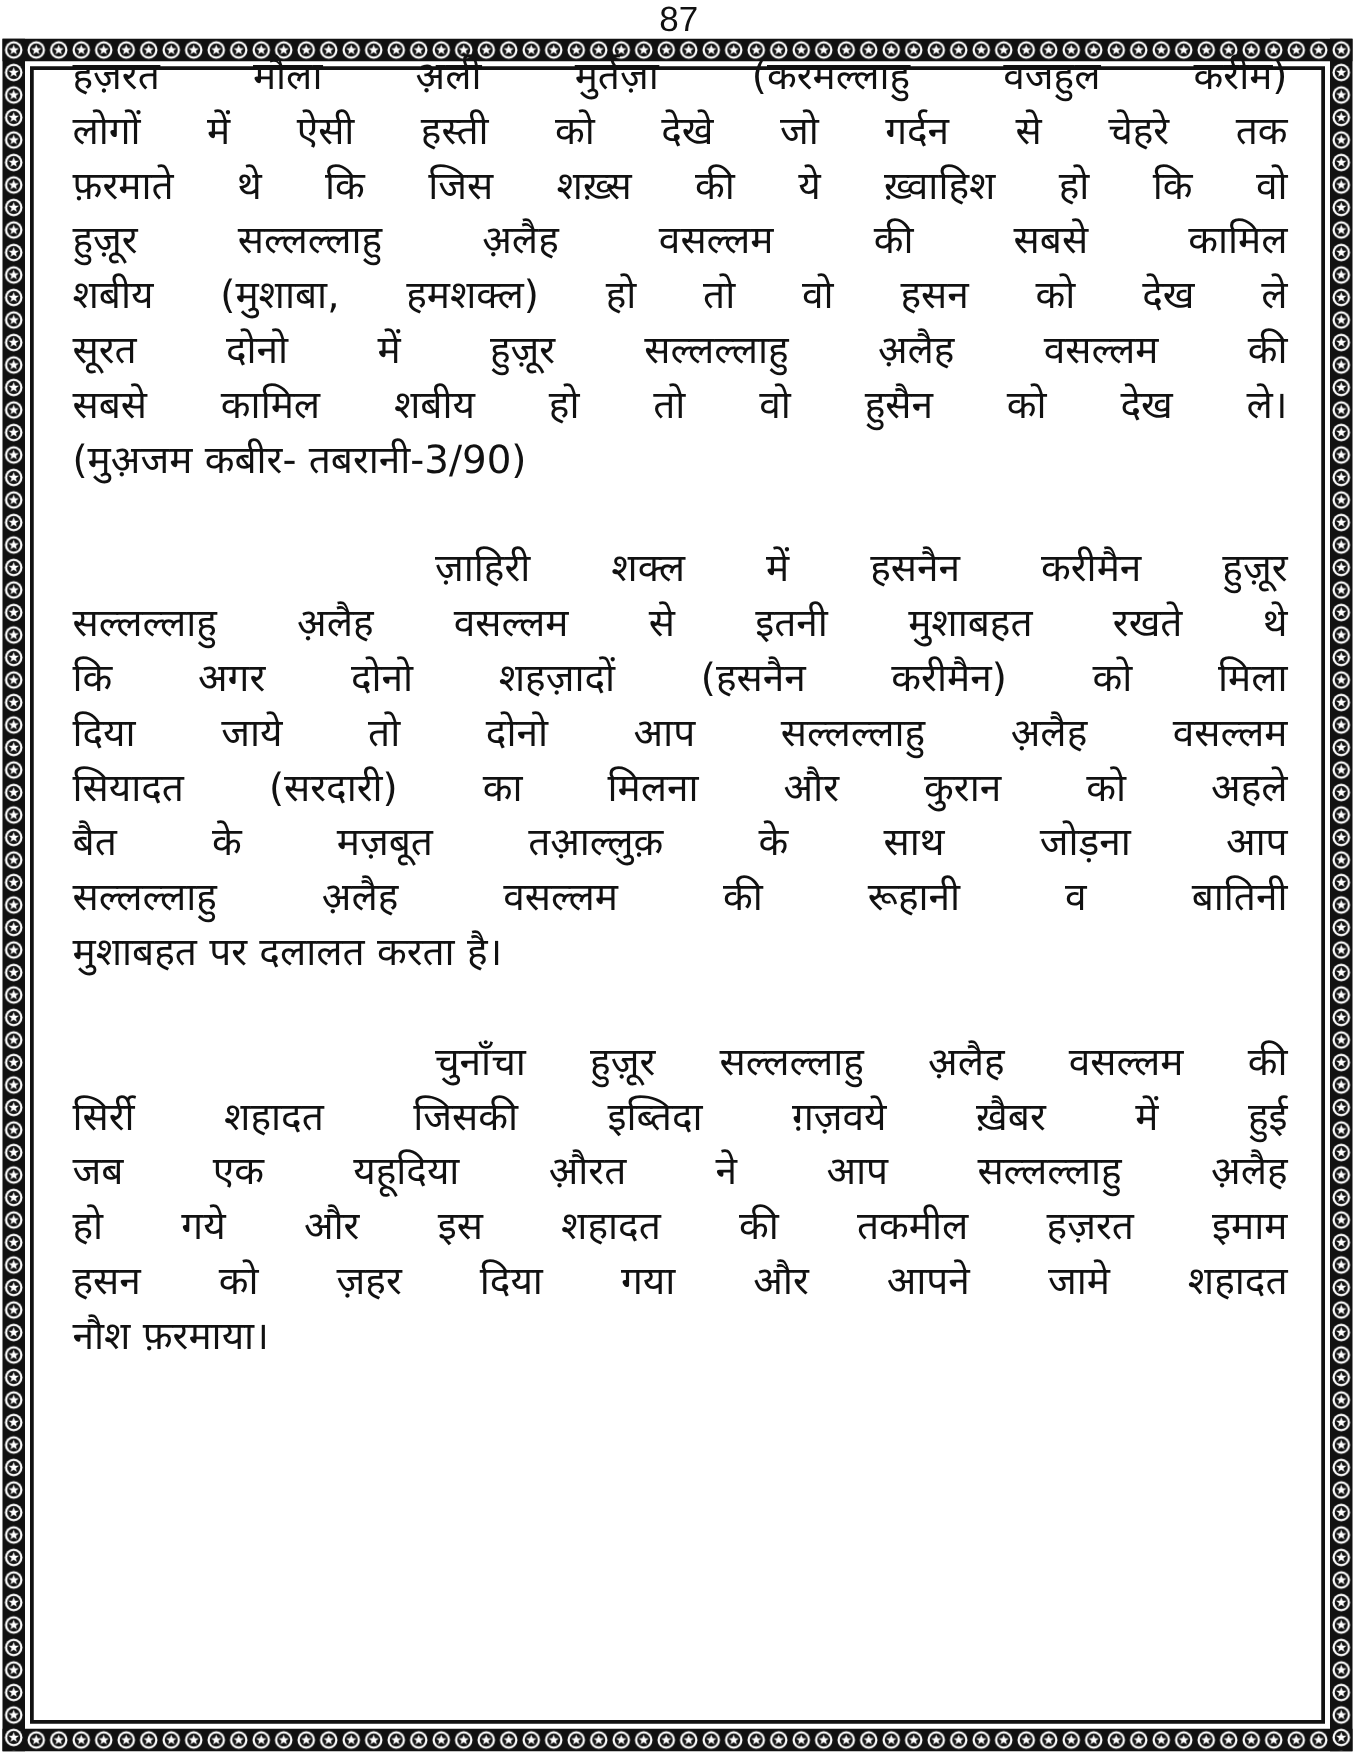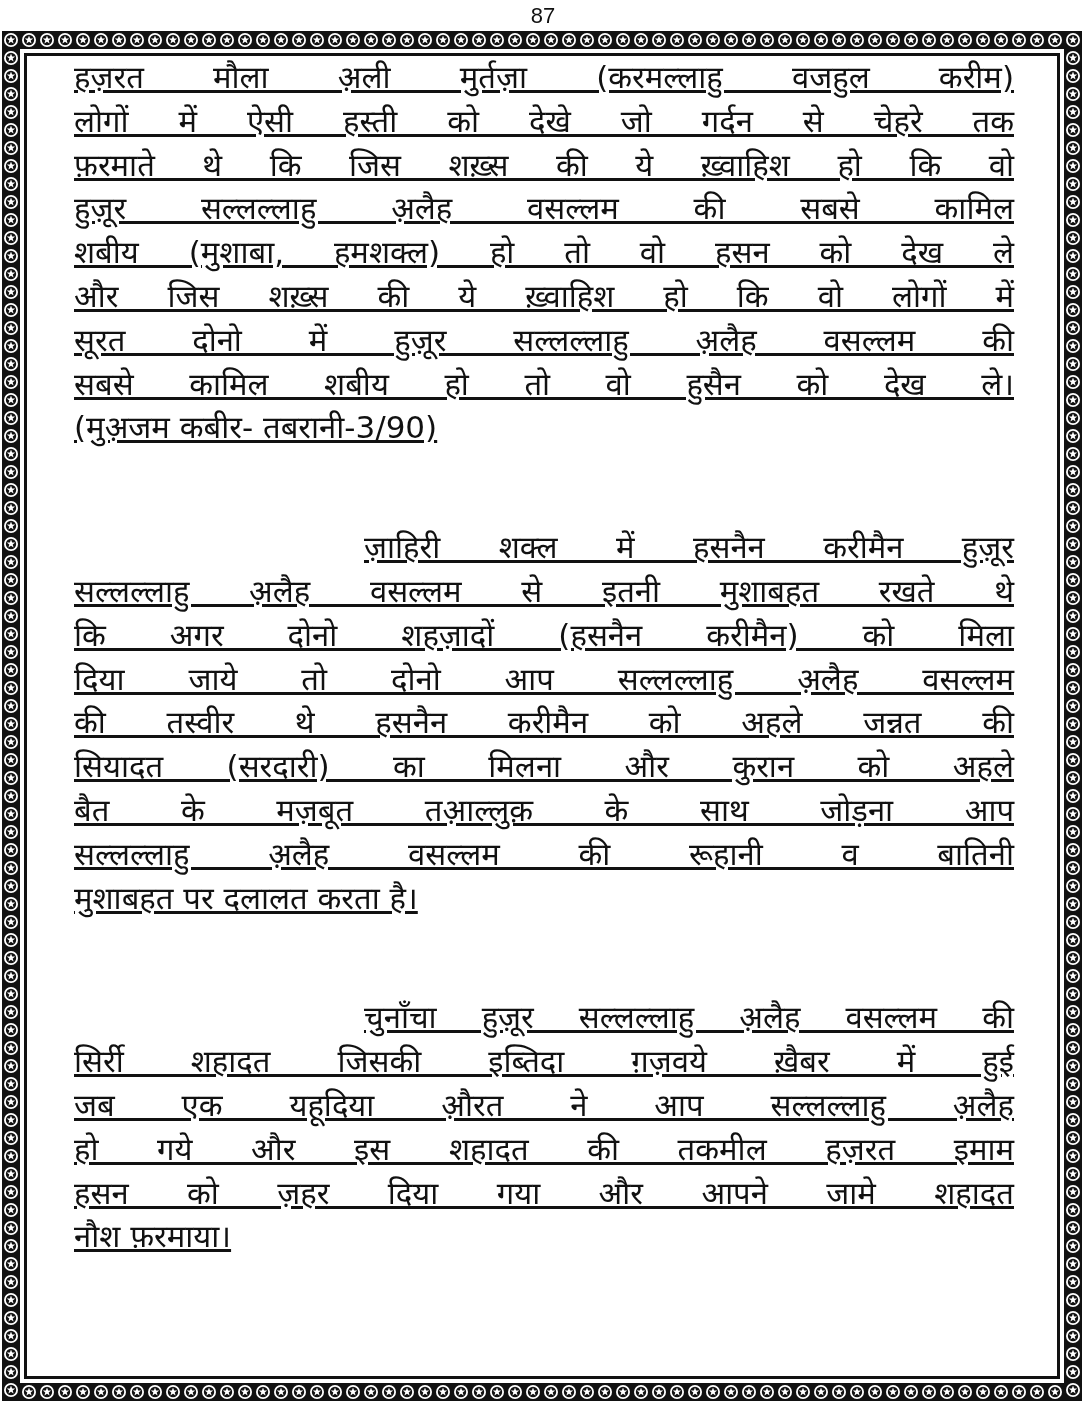--- a/index.html
+++ b/index.html
@@ -1,27 +1,27 @@
 <!DOCTYPE html>
 <html><head>
 <meta charset="utf-8">
 <style>
   html, body { margin: 0; padding: 0; background: #ffffff; }
   body { width: 1086px; height: 1405px; position: relative; overflow: hidden; font-family: "DejaVu Sans", sans-serif; color: #111; }
-  .page-number { position: absolute; top: 2px; left: 0; width: 1086px; text-align: center; font-family: "Liberation Sans", sans-serif; font-size: 22px; line-height: 28px; color: #111; }
+  .page-number { position: absolute; top: 2px; left: 0; width: 1086px; text-align: center; font-family: "Liberation Sans", sans-serif; font-size: 28px; line-height: 28px; color: #111; }
   .frame { position: absolute; left: 2px; top: 31px; width: 1080px; height: 1370px; box-sizing: border-box; }
   .border-band { position: absolute; background-color: #111; }
   .band-top { left: 0; top: 0; width: 100%; height: 18px; }
   .band-bottom { left: 0; bottom: 0; width: 100%; height: 18px; }
   .band-left { left: 0; top: 0; width: 18px; height: 100%; }
   .band-right { right: 0; top: 0; width: 18px; height: 100%; }
   .border-band svg { display: block; width: 100%; height: 100%; }
   .inner-rule { position: absolute; left: 22px; top: 22px; right: 22px; bottom: 22px; border: 3px solid #111; }
   .content { position: absolute; left: 58px; top: 40px; width: 972px; font-size: 31px; line-height: 43.8px; text-align: justify; text-align-last: justify; }
-  .para { margin: 16px; text-decoration: underline; }
+  .para { margin: 0; }
   .para .line { display: block; white-space: nowrap; text-align: justify; text-align-last: justify; }
   .para .line.last { text-align-last: left; }
   .para .line.indent { padding-left: 290px; }
   .gap { height: 44px; }
 </style>
 </head>
 <body>
 
 <div class="page-number">87</div>
 
@@ -56,34 +56,32 @@
   <div class="inner-rule"></div>
 </div>
 
 <div class="content">
   <div class="para">
     <span class="line">हज़रत मौला अ़ली मुर्तज़ा (करमल्लाहु वजहुल करीम)</span>
     <span class="line">लोगों में ऐसी हस्ती को देखे जो गर्दन से चेहरे तक</span>
     <span class="line">फ़रमाते थे कि जिस शख़्स की ये ख़्वाहिश हो कि वो</span>
     <span class="line">हुज़ूर सल्लल्लाहु अ़लैह वसल्लम की सबसे कामिल</span>
     <span class="line">शबीय (मुशाबा, हमशक्ल) हो तो वो हसन को देख ले</span>
-    <span class="line">और जिस शख़्स की ये ख़्वाहिश हो कि वो लोगों में</span>
     <span class="line">सूरत दोनो में हुज़ूर सल्लल्लाहु अ़लैह वसल्लम की</span>
     <span class="line">सबसे कामिल शबीय हो तो वो हुसैन को देख ले।</span>
     <span class="line last">(मुअ़जम कबीर- तबरानी-3/90)</span>
   </div>
 
   <div class="gap"></div>
 
   <div class="para">
     <span class="line indent">ज़ाहिरी शक्ल में हसनैन करीमैन हुज़ूर</span>
     <span class="line">सल्लल्लाहु अ़लैह वसल्लम से इतनी मुशाबहत रखते थे</span>
     <span class="line">कि अगर दोनो शहज़ादों (हसनैन करीमैन) को मिला</span>
     <span class="line">दिया जाये तो दोनो आप सल्लल्लाहु अ़लैह वसल्लम</span>
-    <span class="line">की तस्वीर थे हसनैन करीमैन को अहले जन्नत की</span>
     <span class="line">सियादत (सरदारी) का मिलना और कुरान को अहले</span>
     <span class="line">बैत के मज़बूत तअ़ाल्लुक़ के साथ जोड़ना आप</span>
     <span class="line">सल्लल्लाहु अ़लैह वसल्लम की रूहानी व बातिनी</span>
     <span class="line last">मुशाबहत पर दलालत करता है।</span>
   </div>
 
   <div class="gap"></div>
 
   <div class="para">
     <span class="line indent">चुनाँचा हुज़ूर सल्लल्लाहु अ़लैह वसल्लम की</span>

